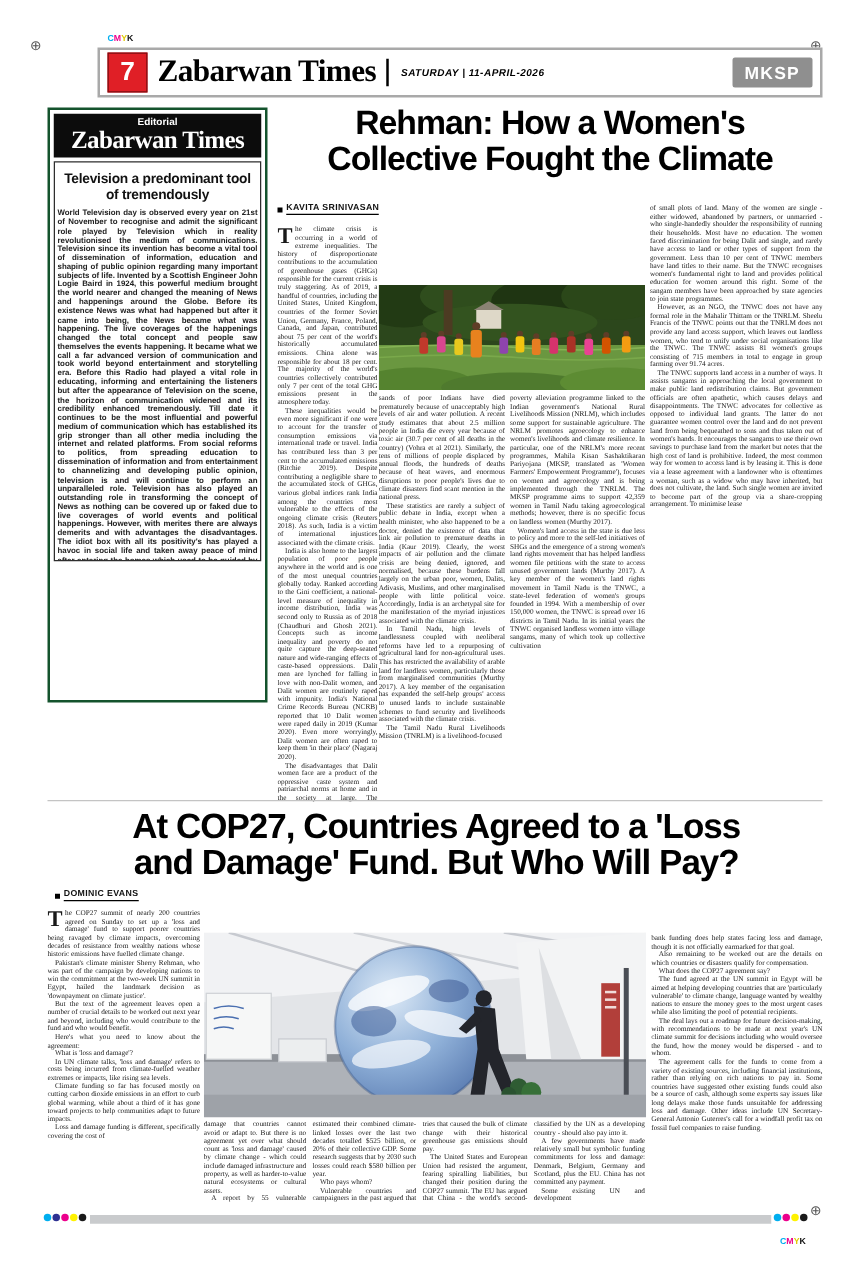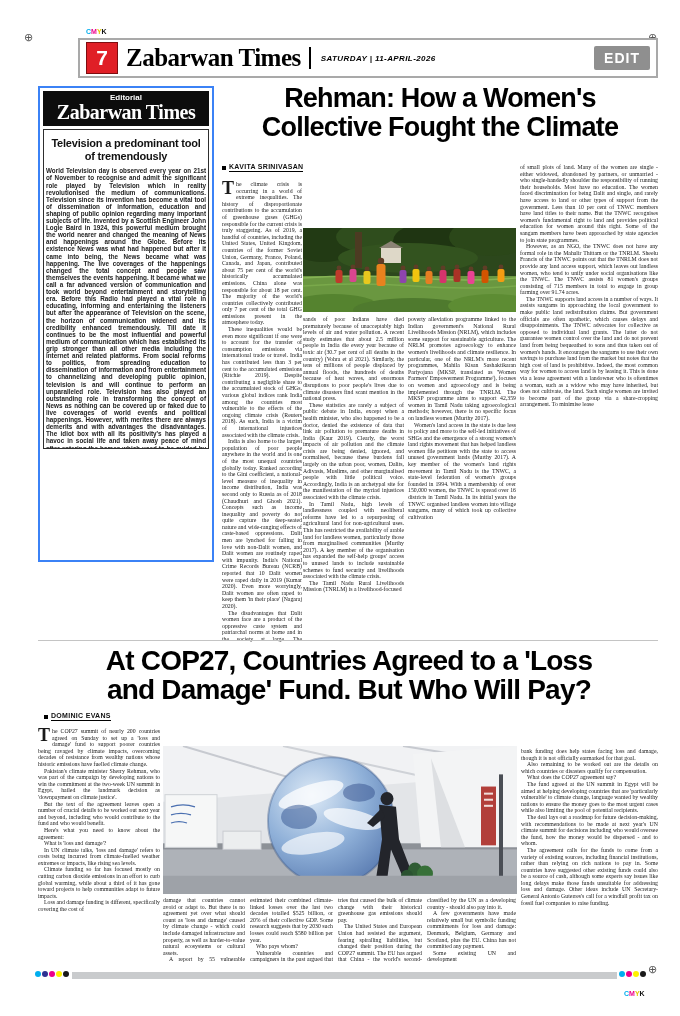--- a/index.html
+++ b/index.html
@@ -12,21 +12,21 @@
   .header-bar{display:flex;align-items:center;border:2px solid #a9a9a9;background:#fff;box-sizing:border-box;padding:0 6px;}
   .pagenum{width:30px;height:30px;background:#e01f26;border:1px solid #7e0d10;color:#fff;
            font-weight:bold;font-size:21px;display:flex;align-items:center;justify-content:center;margin-right:8px;}
   .masthead{font-family:"Liberation Serif",serif;font-weight:bold;font-size:25px;letter-spacing:-0.5px;color:#000;}
   .vbar{width:2px;height:22px;background:#000;margin:0 10px 0 8px;}
   .dateline{font-size:8px;font-weight:bold;letter-spacing:0.4px;color:#000;font-style:italic;}
   .spacer{flex:1;}
   .edit-badge{background:#8f8f8f;color:#fff;font-weight:bold;font-size:14px;letter-spacing:1px;
               padding:4px 10px;border-radius:2px;}
   
-  .ed-box{border:2px solid #3b82f6;background:#fff;box-sizing:border-box;padding:3px;}
+  .ed-box{border:2px solid #14532d;background:#fff;box-sizing:border-box;padding:3px;}
   .ed-head{background:#0c0c0c;color:#fff;text-align:center;padding:2px 0 4px;}
   .ed-kicker{font-size:8px;font-weight:bold;}
   .ed-brand{font-family:"Liberation Serif",serif;font-weight:bold;font-size:20px;line-height:1;letter-spacing:-0.5px;}
   .ed-content{border:1px solid #2e2e2e;margin-top:3px;padding:5px 2px;box-sizing:border-box;height:320px;overflow:hidden;}
   .ed-title{font-size:11px;font-weight:bold;text-align:center;line-height:1.15;margin:2px 0 5px;letter-spacing:-0.2px;}
   .ed-body p{margin:0;font-size:6.3px;line-height:1.13;text-align:justify;font-weight:bold;color:#222;}
   
   .headline{font-weight:bold;text-align:center;color:#000;letter-spacing:-0.8px;}
   .m-head{font-size:27px;line-height:1.06;}
   .b-head{font-size:28px;line-height:1.05;}
@@ -55,21 +55,21 @@
   <div class="cmyk-row abs" style="left:86px;top:20px"><span style="color: rgb(0, 174, 239);">C</span><span style="color: rgb(236, 0, 140);">M</span><span style="color: rgb(224, 200, 0);">Y</span><span style="color: rgb(17, 17, 17);">K</span></div>
   <span class="reg abs" style="left:24px;top:32px">⊕</span>
   <span class="reg abs" style="left:648px;top:32px">⊕</span>
 
   <div class="header-bar abs" style="left:78px;top:38px;width:580px;height:40px">
     <div class="pagenum">7</div>
     <div class="masthead">Zabarwan Times</div>
     <div class="vbar"></div>
     <div class="dateline">SATURDAY | 11-APRIL-2026</div>
     <div class="spacer"></div>
-    <div class="edit-badge">EDIT</div>
+    <div class="edit-badge">MKSP</div>
   </div>
 
   <div class="ed-box abs" style="left:38px;top:86px;width:176px;height:476px">
     <div class="ed-head">
       <div class="ed-kicker">Editorial</div>
       <div class="ed-brand">Zabarwan Times</div>
     </div>
     <div class="ed-content">
       <div class="ed-title">
         <div>Television a predominant tool</div>

